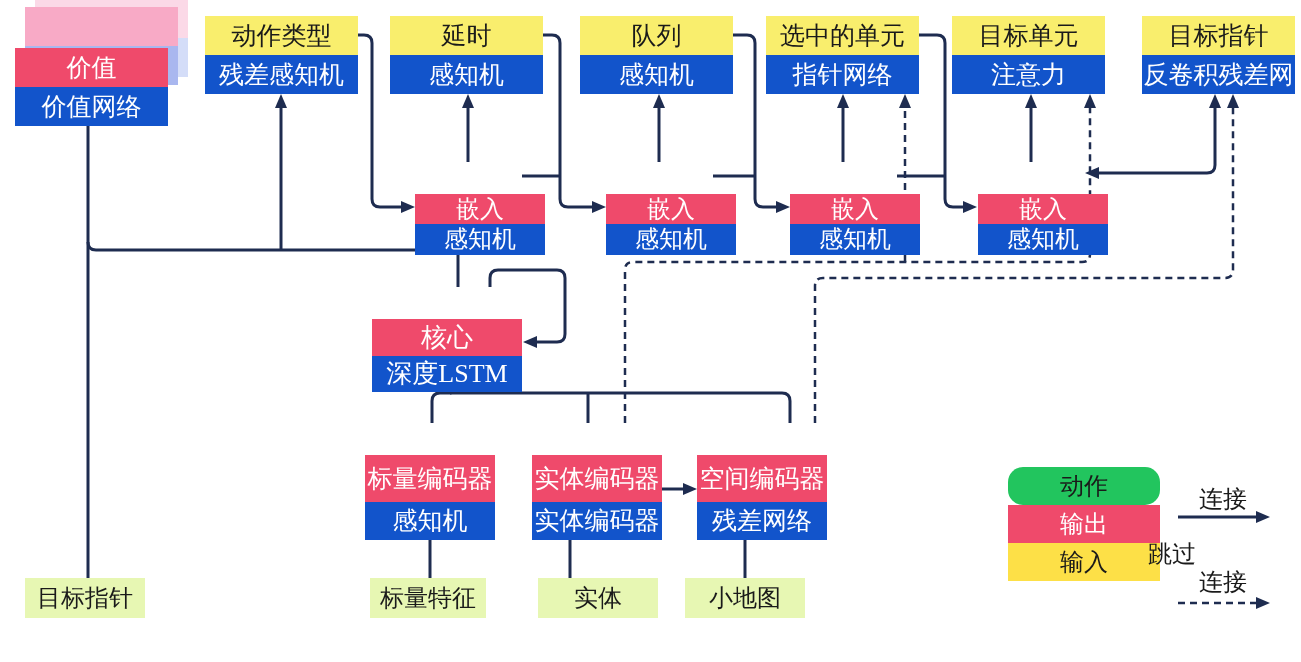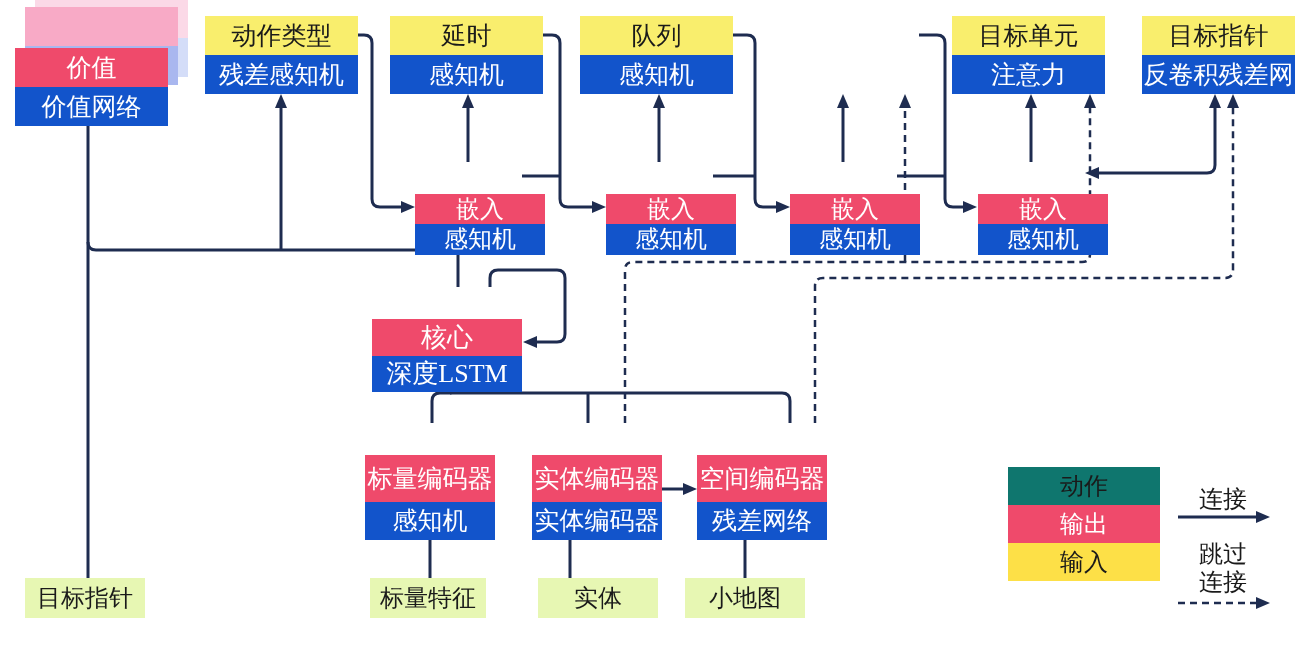--- a/index.html
+++ b/index.html
@@ -39,21 +39,21 @@
   
   .encoder{width:130px;height:85px;top:423px;}
   .encoder .row.output{height:47px;line-height:47px;font-size:25px;}
   .encoder .row.network{height:38px;line-height:38px;font-size:25px;}
   
   .input-box{height:40px;top:578px;background:#e7f7b3;color:#1a1a1a;
     text-align:center;line-height:40px;font-size:24px;}
   
   .legend-swatches{position:absolute;left:1008px;top:467px;width:152px;z-index:2;}
   .legend-swatches .lrow{width:100%;height:38px;line-height:38px;text-align:center;font-size:24px;}
-  .lrow.l-action{background:#0f766e;color:#1a1a1a;}
+  .lrow.l-action{background:#22c55e;color:#1a1a1a;border-radius:15px;}
   .lrow.l-output{background:#ef4a6b;color:#ffffff;}
   .lrow.l-network{background:#1254cb;color:#ffffff;}
   .lrow.l-input{background:#fde047;color:#1a1a1a;}
   .lg-label{position:absolute;width:80px;text-align:center;font-size:24px;color:#1a1a1a;z-index:2;}
 </style>
 </head>
 <body>
 
 <div class="canvas">
 
@@ -154,20 +154,24 @@
     <div class="row network">残差感知机</div>
   </div>
   <div class="dbox head" style="left:390px;">
     <div class="row action">延时</div>
     <div class="row network">感知机</div>
   </div>
   <div class="dbox head" style="left:580px;">
     <div class="row action">队列</div>
     <div class="row network">感知机</div>
   </div>
+  <div class="dbox head" style="left:766px;">
+    <div class="row action">选中的单元</div>
+    <div class="row network">指针网络</div>
+  </div>
   <div class="dbox head" style="left:952px;">
     <div class="row action">目标单元</div>
     <div class="row network">注意力</div>
   </div>
   <div class="dbox head" style="left:1142px;">
     <div class="row action">目标指针</div>
     <div class="row network">反卷积残差网</div>
   </div>
 
   <div class="dbox embed" style="left:415px;">
@@ -209,16 +213,16 @@
   <div class="dbox input-box" style="left:370px;width:116px;">标量特征</div>
   <div class="dbox input-box" style="left:510px;width:120px;margin-left:28px;">实体</div>
   <div class="dbox input-box" style="left:685px;width:120px;">小地图</div>
 
   <div class="legend-swatches">
     <div class="lrow l-action">动作</div>
     <div class="lrow l-output">输出</div>
     <div class="lrow l-input">输入</div>
   </div>
   <div class="lg-label" style="left:1183px;top:483px;">连接</div>
-  <div class="lg-label" style="left:1183px;top:538px;">跳过</div>
+  <div class="lg-label" style="left:1132px;top:538px;">跳过</div>
   <div class="lg-label" style="left:1183px;top:566px;">连接</div>
 
 </div>
 
 </body></html>

